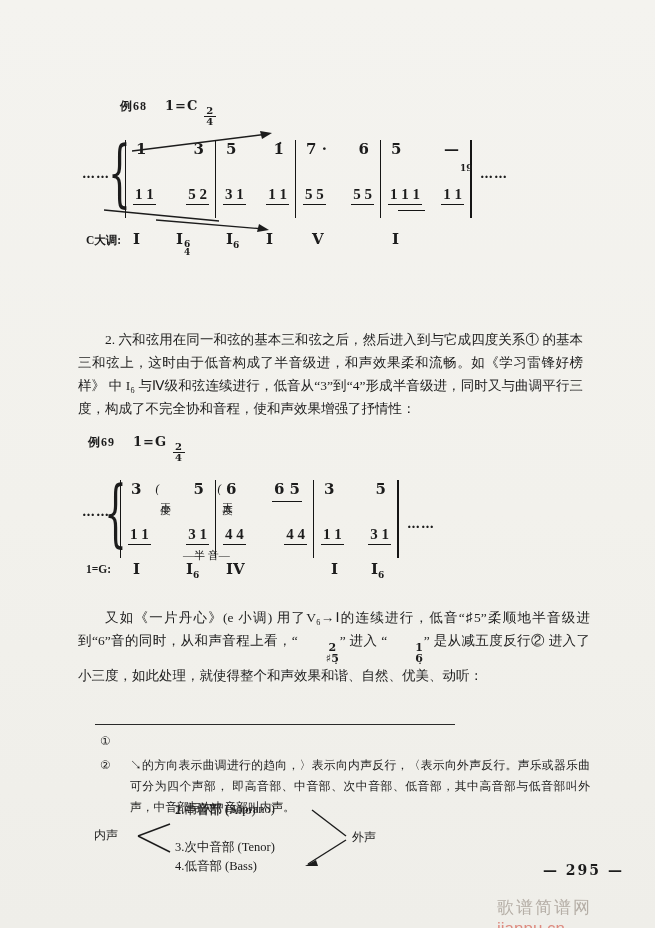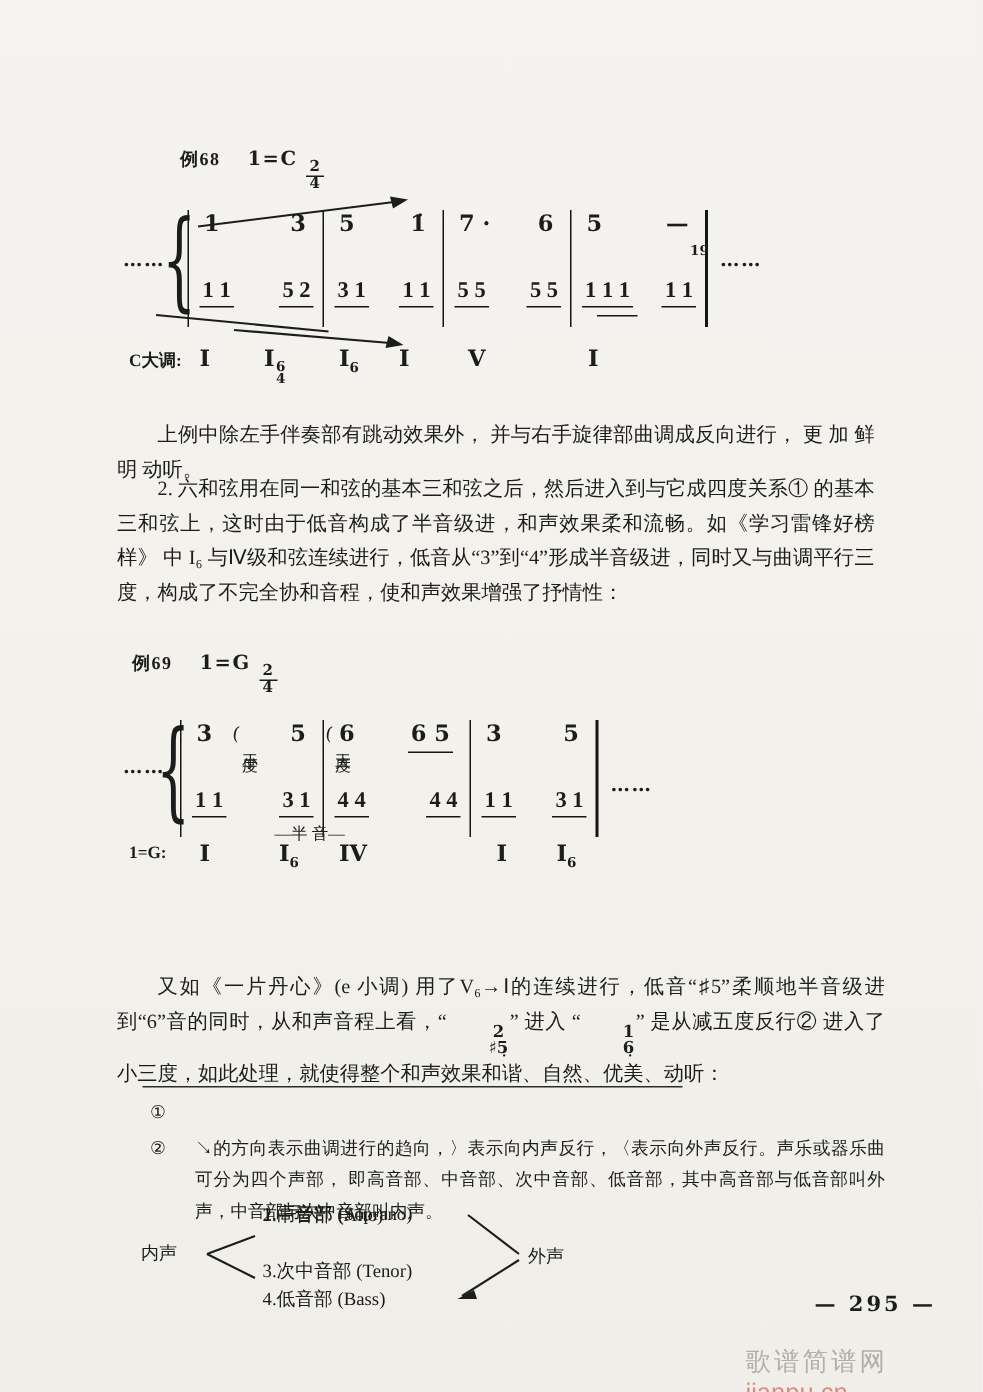--- a/index.html
+++ b/index.html
@@ -139,23 +139,22 @@
     <span class="chord" style="left:90px;"><span>I</span><span class="stack64">
           <span>6</span>
           <span>4</span>
         </span></span>
     <span class="chord" style="left:140px;"><span>I</span><span class="sub6">6</span></span>
     <span class="chord" style="left:180px;">I</span>
     <span class="chord" style="left:226px;">V</span>
     <span class="chord" style="left:306px;">I</span>
   </div>
 
-  <div class="abs para indent" style="left:78px;top:278px;">上例中除左手伴奏部有跳动效果外， 并与右手旋律部曲调成反向进行， 更 加 鲜 明 动听。</div>
-
-  <div class="abs para indent" style="left:78px;top:314px;">2. 六和弦用在同一和弦的基本三和弦之后，然后进入到与它成四度关系① 的基本三和弦上，这时由于低音构成了半音级进，和声效果柔和流畅。如《学习雷锋好榜样》 中 I₆ 与Ⅳ级和弦连续进行，低音从“3”到“4”形成半音级进，同时又与曲调平行三度，构成了不完全协和音程，使和声效果增强了抒情性：</div>
+
+  <div class="abs para indent" style="left:78px;top:328px;">2. 六和弦用在同一和弦的基本三和弦之后，然后进入到与它成四度关系① 的基本三和弦上，这时由于低音构成了半音级进，和声效果柔和流畅。如《学习雷锋好榜样》 中 I₆ 与Ⅳ级和弦连续进行，低音从“3”到“4”形成半音级进，同时又与曲调平行三度，构成了不完全协和音程，使和声效果增强了抒情性：</div>
 
   <div class="abs ex-head" style="left:88px;top:434px;">
     <span>例69</span><span class="key">1=G</span><span class="meter">
         <span class="num">2</span>
         <span>4</span>
       </span>
   </div>
 
   <div class="abs exblock" style="left:86px;top:466px;width:370px;height:106px;">
     <span class="abs dots" style="left:-4px;top:38px;">……</span>
@@ -203,21 +202,21 @@
 
   <div class="abs chordrow" style="left:86px;top:560px;width:420px;">
     <span class="cl abs" style="left:0;top:3px;">1=G:</span>
     <span class="chord" style="left:47px;">I</span>
     <span class="chord" style="left:100px;"><span>I</span><span class="sub6">6</span></span>
     <span class="chord" style="left:140px;">IV</span>
     <span class="chord" style="left:245px;">I</span>
     <span class="chord" style="left:285px;"><span>I</span><span class="sub6">6</span></span>
   </div>
 
-  <div class="abs para indent" style="left:78px;top:606px;width:512px;margin-top:40px;">
+  <div class="abs para indent" style="left:78px;top:606px;width:512px;">
     <span>又如《一片丹心》(e 小调) 用了V₆→Ⅰ的连续进行，低音“♯5”柔顺地半音级进到“6”音的同时，从和声音程上看，“</span><span class="frac">
         <span>2</span>
         <span>♯5̣</span>
       </span><span>” 进入 “</span><span class="frac">
         <span>1</span>
         <span>6̣</span>
       </span><span>” 是从减五度反行② 进入了小三度，如此处理，就使得整个和声效果和谐、自然、优美、动听：</span>
   </div>
 
   <div class="abs fnrule" style="left:95px;top:724px;width:360px;"></div>

